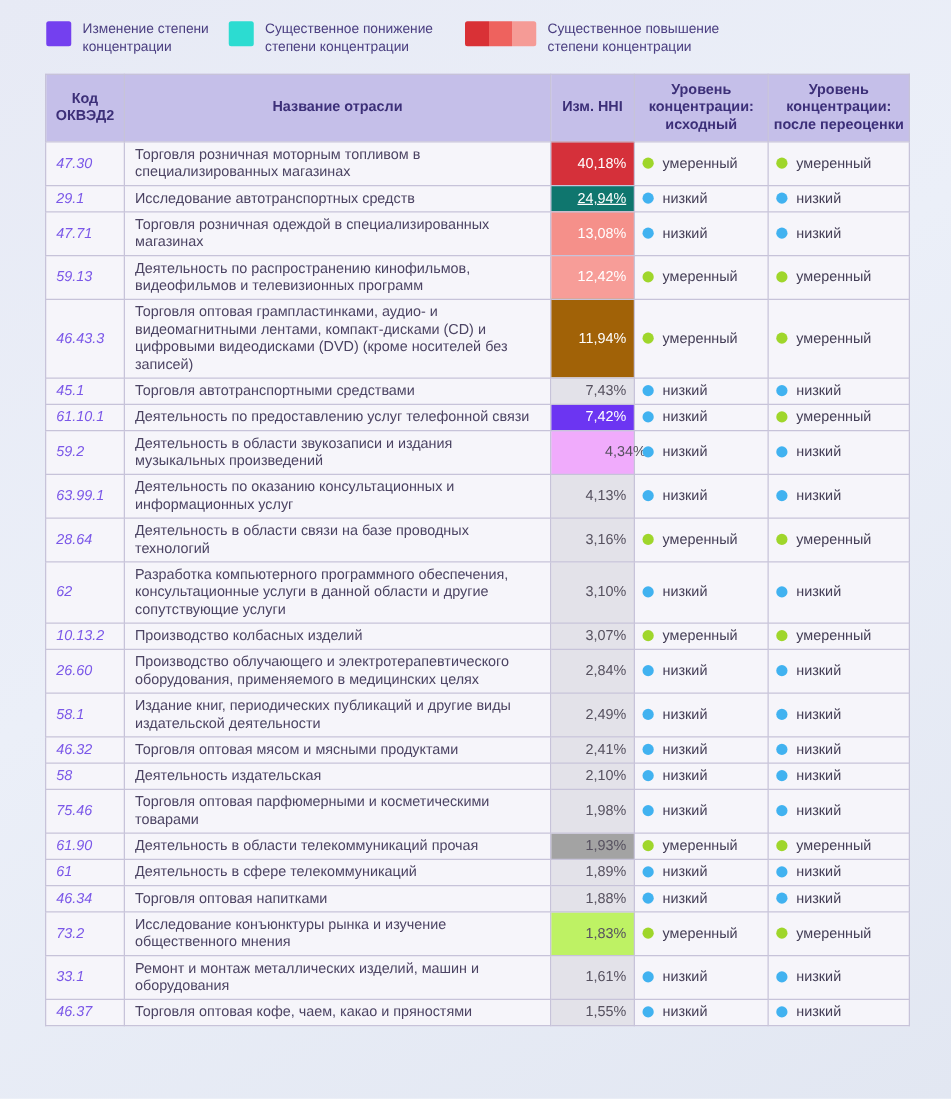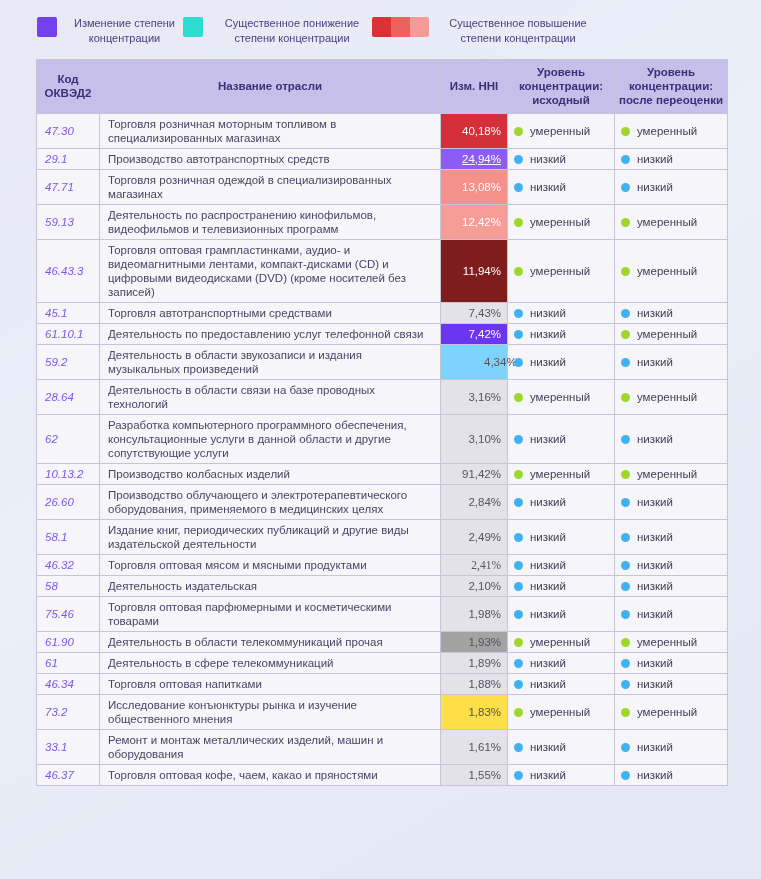--- a/index.html
+++ b/index.html
@@ -6,21 +6,21 @@
   body{
     width:761px;height:879px;
     background:linear-gradient(150deg,#e7eaf5 0%,#ebeff8 45%,#e2e7f2 100%);
     font-family:"Liberation Sans",sans-serif;
     -webkit-font-smoothing:antialiased;
     overflow:hidden;
   }
   .page{padding:14px 34px 0 36px;}
 
   
-  .legend{display:flex;align-items:flex-start;margin:2px 0 13px 1px;text-align:center;}
+  .legend{display:flex;align-items:flex-start;margin:2px 0 13px 1px;}
   .legend-item{display:flex;align-items:flex-start;}
   .legend-item + .legend-item{margin-left:0;}
   .li-1{width:146px;}
   .li-2{width:237px;}
   .swatch{height:20px;width:20px;border-radius:2px;flex:none;margin-top:1px;}
   .swatch.wide{width:57px;}
   .legend-label{font-size:11px;line-height:1.35;color:#4a3e80;margin-left:9px;max-width:160px;}
 
   
   table{border-collapse:collapse;width:691px;background:#f6f5fa;table-layout:fixed;}
@@ -82,22 +82,22 @@
   <tr>
     <td class="code">47.30</td>
     <td class="name">Торговля розничная моторным топливом в специализированных магазинах</td>
     <td class="hhi" style="background: rgb(213, 48, 58); color: rgb(255, 255, 255);">40,18%</td>
     <td class="level lvl1"><span class="dot" style="background: rgb(159, 214, 43);"></span><span class="lvl-label">умеренный</span></td>
     <td class="level lvl2"><span class="dot" style="background: rgb(159, 214, 43);"></span><span class="lvl-label">умеренный</span></td>
   </tr>
 
   <tr>
     <td class="code">29.1</td>
-    <td class="name">Производство автотранспортных средств</td>
-    <td class="hhi" style="background: #8b5cf6; color: rgb(255, 255, 255); text-decoration: underline;">24,94%</td>
+    <td class="name">Исследование автотранспортных средств</td>
+    <td class="hhi" style="background: #0f766e; color: rgb(255, 255, 255); text-decoration: underline;">24,94%</td>
     <td class="level lvl1"><span class="dot" style="background: rgb(65, 178, 240);"></span><span class="lvl-label">низкий</span></td>
     <td class="level lvl2"><span class="dot" style="background: rgb(65, 178, 240);"></span><span class="lvl-label">низкий</span></td>
   </tr>
 
   <tr>
     <td class="code">47.71</td>
     <td class="name">Торговля розничная одеждой в специализированных магазинах</td>
     <td class="hhi" style="background: rgb(245, 144, 138); color: rgb(255, 255, 255);">13,08%</td>
     <td class="level lvl1"><span class="dot" style="background: rgb(65, 178, 240);"></span><span class="lvl-label">низкий</span></td>
     <td class="level lvl2"><span class="dot" style="background: rgb(65, 178, 240);"></span><span class="lvl-label">низкий</span></td>
@@ -107,21 +107,21 @@
     <td class="code">59.13</td>
     <td class="name">Деятельность по распространению кинофильмов, видеофильмов и телевизионных программ</td>
     <td class="hhi" style="background: rgb(247, 157, 152); color: rgb(255, 255, 255);">12,42%</td>
     <td class="level lvl1"><span class="dot" style="background: rgb(159, 214, 43);"></span><span class="lvl-label">умеренный</span></td>
     <td class="level lvl2"><span class="dot" style="background: rgb(159, 214, 43);"></span><span class="lvl-label">умеренный</span></td>
   </tr>
 
   <tr>
     <td class="code">46.43.3</td>
     <td class="name">Торговля оптовая грампластинками, аудио- и видеомагнитными лентами, компакт-дисками (CD) и цифровыми видеодисками (DVD) (кроме носителей без записей)</td>
-    <td class="hhi" style="background: #7f1d1d; color: rgb(255, 255, 255);">11,94%</td>
+    <td class="hhi" style="background: #a16207; color: rgb(255, 255, 255);">11,94%</td>
     <td class="level lvl1"><span class="dot" style="background: rgb(159, 214, 43);"></span><span class="lvl-label">умеренный</span></td>
     <td class="level lvl2"><span class="dot" style="background: rgb(159, 214, 43);"></span><span class="lvl-label">умеренный</span></td>
   </tr>
 
   <tr>
     <td class="code">45.1</td>
     <td class="name">Торговля автотранспортными средствами</td>
     <td class="hhi" style="background: rgb(227, 226, 233); color: rgb(86, 81, 95);">7,43%</td>
     <td class="level lvl1"><span class="dot" style="background: rgb(65, 178, 240);"></span><span class="lvl-label">низкий</span></td>
     <td class="level lvl2"><span class="dot" style="background: rgb(65, 178, 240);"></span><span class="lvl-label">низкий</span></td>
@@ -132,25 +132,32 @@
     <td class="name">Деятельность по предоставлению услуг телефонной связи</td>
     <td class="hhi" style="background: rgb(108, 53, 242); color: rgb(255, 255, 255);">7,42%</td>
     <td class="level lvl1"><span class="dot" style="background: rgb(65, 178, 240);"></span><span class="lvl-label">низкий</span></td>
     <td class="level lvl2"><span class="dot" style="background: rgb(159, 214, 43);"></span><span class="lvl-label">умеренный</span></td>
   </tr>
 
 
   <tr>
     <td class="code">59.2</td>
     <td class="name">Деятельность в области звукозаписи и издания музыкальных произведений</td>
-    <td class="hhi" style="background: #7dd3fc; color: rgb(86, 81, 95); padding-left: 43px;">4,34%</td>
-    <td class="level lvl1"><span class="dot" style="background: rgb(65, 178, 240);"></span><span class="lvl-label">низкий</span></td>
-    <td class="level lvl2"><span class="dot" style="background: rgb(65, 178, 240);"></span><span class="lvl-label">низкий</span></td>
-  </tr>
-
+    <td class="hhi" style="background: #f0abfc; color: rgb(86, 81, 95); padding-left: 43px;">4,34%</td>
+    <td class="level lvl1"><span class="dot" style="background: rgb(65, 178, 240);"></span><span class="lvl-label">низкий</span></td>
+    <td class="level lvl2"><span class="dot" style="background: rgb(65, 178, 240);"></span><span class="lvl-label">низкий</span></td>
+  </tr>
+
+  <tr>
+    <td class="code">63.99.1</td>
+    <td class="name">Деятельность по оказанию консультационных и информационных услуг</td>
+    <td class="hhi" style="background: rgb(227, 226, 233); color: rgb(86, 81, 95);">4,13%</td>
+    <td class="level lvl1"><span class="dot" style="background: rgb(65, 178, 240);"></span><span class="lvl-label">низкий</span></td>
+    <td class="level lvl2"><span class="dot" style="background: rgb(65, 178, 240);"></span><span class="lvl-label">низкий</span></td>
+  </tr>
 
 
   <tr>
     <td class="code">28.64</td>
     <td class="name">Деятельность в области связи на базе проводных технологий</td>
     <td class="hhi" style="background: rgb(227, 226, 233); color: rgb(86, 81, 95);">3,16%</td>
     <td class="level lvl1"><span class="dot" style="background: rgb(159, 214, 43);"></span><span class="lvl-label">умеренный</span></td>
     <td class="level lvl2"><span class="dot" style="background: rgb(159, 214, 43);"></span><span class="lvl-label">умеренный</span></td>
   </tr>
 
@@ -158,21 +165,21 @@
     <td class="code">62</td>
     <td class="name">Разработка компьютерного программного обеспечения, консультационные услуги в данной области и другие сопутствующие услуги</td>
     <td class="hhi" style="background: rgb(227, 226, 233); color: rgb(86, 81, 95);">3,10%</td>
     <td class="level lvl1"><span class="dot" style="background: rgb(65, 178, 240);"></span><span class="lvl-label">низкий</span></td>
     <td class="level lvl2"><span class="dot" style="background: rgb(65, 178, 240);"></span><span class="lvl-label">низкий</span></td>
   </tr>
 
   <tr>
     <td class="code">10.13.2</td>
     <td class="name">Производство колбасных изделий</td>
-    <td class="hhi" style="background: rgb(227, 226, 233); color: rgb(86, 81, 95);">91,42%</td>
+    <td class="hhi" style="background: rgb(227, 226, 233); color: rgb(86, 81, 95);">3,07%</td>
     <td class="level lvl1"><span class="dot" style="background: rgb(159, 214, 43);"></span><span class="lvl-label">умеренный</span></td>
     <td class="level lvl2"><span class="dot" style="background: rgb(159, 214, 43);"></span><span class="lvl-label">умеренный</span></td>
   </tr>
 
   <tr>
     <td class="code">26.60</td>
     <td class="name">Производство облучающего и электротерапевтического оборудования, применяемого в медицинских целях</td>
     <td class="hhi" style="background: rgb(227, 226, 233); color: rgb(86, 81, 95);">2,84%</td>
     <td class="level lvl1"><span class="dot" style="background: rgb(65, 178, 240);"></span><span class="lvl-label">низкий</span></td>
     <td class="level lvl2"><span class="dot" style="background: rgb(65, 178, 240);"></span><span class="lvl-label">низкий</span></td>
@@ -182,21 +189,21 @@
     <td class="code">58.1</td>
     <td class="name">Издание книг, периодических публикаций и другие виды издательской деятельности</td>
     <td class="hhi" style="background: rgb(227, 226, 233); color: rgb(86, 81, 95);">2,49%</td>
     <td class="level lvl1"><span class="dot" style="background: rgb(65, 178, 240);"></span><span class="lvl-label">низкий</span></td>
     <td class="level lvl2"><span class="dot" style="background: rgb(65, 178, 240);"></span><span class="lvl-label">низкий</span></td>
   </tr>
 
   <tr>
     <td class="code">46.32</td>
     <td class="name">Торговля оптовая мясом и мясными продуктами</td>
-    <td class="hhi" style="background: rgb(227, 226, 233); color: rgb(86, 81, 95); font-family: Liberation Serif, serif;">2,41%</td>
+    <td class="hhi" style="background: rgb(227, 226, 233); color: rgb(86, 81, 95);">2,41%</td>
     <td class="level lvl1"><span class="dot" style="background: rgb(65, 178, 240);"></span><span class="lvl-label">низкий</span></td>
     <td class="level lvl2"><span class="dot" style="background: rgb(65, 178, 240);"></span><span class="lvl-label">низкий</span></td>
   </tr>
 
   <tr>
     <td class="code">58</td>
     <td class="name">Деятельность издательская</td>
     <td class="hhi" style="background: rgb(227, 226, 233); color: rgb(86, 81, 95);">2,10%</td>
     <td class="level lvl1"><span class="dot" style="background: rgb(65, 178, 240);"></span><span class="lvl-label">низкий</span></td>
     <td class="level lvl2"><span class="dot" style="background: rgb(65, 178, 240);"></span><span class="lvl-label">низкий</span></td>
@@ -230,21 +237,21 @@
     <td class="code">46.34</td>
     <td class="name">Торговля оптовая напитками</td>
     <td class="hhi" style="background: rgb(227, 226, 233); color: rgb(86, 81, 95);">1,88%</td>
     <td class="level lvl1"><span class="dot" style="background: rgb(65, 178, 240);"></span><span class="lvl-label">низкий</span></td>
     <td class="level lvl2"><span class="dot" style="background: rgb(65, 178, 240);"></span><span class="lvl-label">низкий</span></td>
   </tr>
 
   <tr>
     <td class="code">73.2</td>
     <td class="name">Исследование конъюнктуры рынка и изучение общественного мнения</td>
-    <td class="hhi" style="background: #fde047; color: rgb(86, 81, 95);">1,83%</td>
+    <td class="hhi" style="background: #bef264; color: rgb(86, 81, 95);">1,83%</td>
     <td class="level lvl1"><span class="dot" style="background: rgb(159, 214, 43);"></span><span class="lvl-label">умеренный</span></td>
     <td class="level lvl2"><span class="dot" style="background: rgb(159, 214, 43);"></span><span class="lvl-label">умеренный</span></td>
   </tr>
 
   <tr>
     <td class="code">33.1</td>
     <td class="name">Ремонт и монтаж металлических изделий, машин и оборудования</td>
     <td class="hhi" style="background: rgb(227, 226, 233); color: rgb(86, 81, 95);">1,61%</td>
     <td class="level lvl1"><span class="dot" style="background: rgb(65, 178, 240);"></span><span class="lvl-label">низкий</span></td>
     <td class="level lvl2"><span class="dot" style="background: rgb(65, 178, 240);"></span><span class="lvl-label">низкий</span></td>

